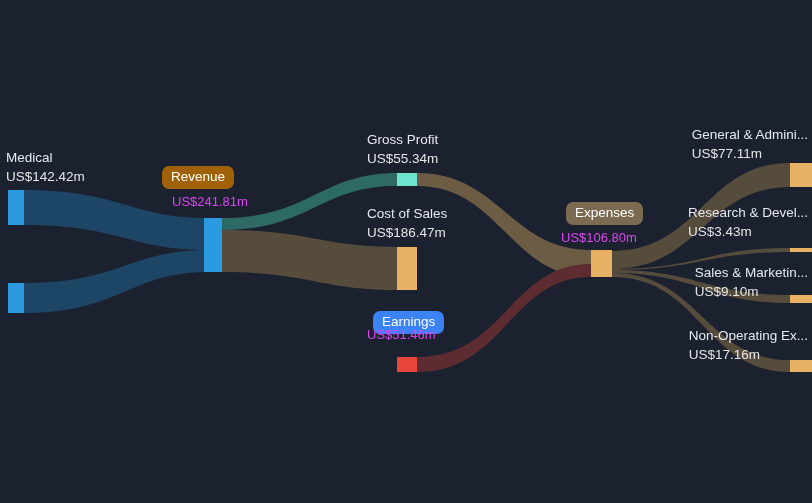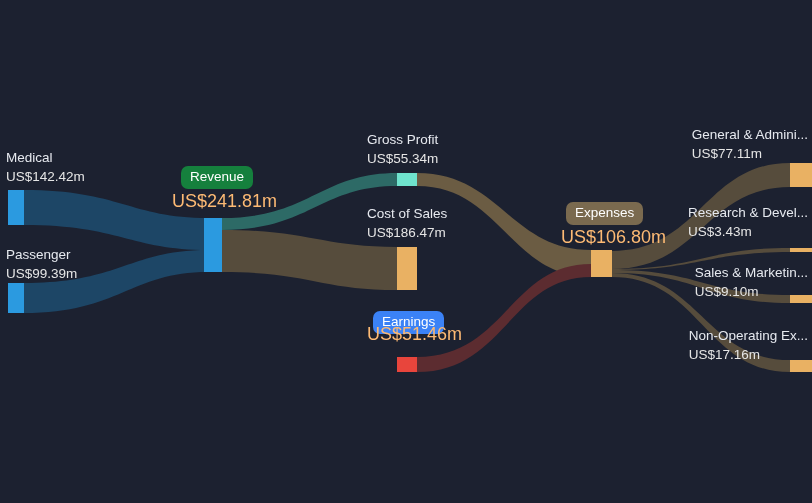--- a/index.html
+++ b/index.html
@@ -45,22 +45,22 @@
     display: inline-block;
     padding: 3px 9px 4px 9px;
     border-radius: 7px;
     color: #ffffff;
     font-size: 13.5px;
     line-height: 16px;
     white-space: nowrap;
   }
   .badge-value {
     position: absolute;
-    color: #fdba74;
-    font-size: 18px;
+    color: #d946ef;
+    font-size: 13px;
     line-height: 19px;
     white-space: nowrap;
   }
 </style>
 </head>
 <body>
 
 <div id="canvas">
 
   <svg class="flows" viewBox="0 0 812 503" xmlns="http://www.w3.org/2000/svg">
@@ -96,26 +96,22 @@
     <rect x="790" y="248" width="22" height="4" fill="#e9b163"></rect>
     <rect x="790" y="295" width="22" height="8" fill="#e9b163"></rect>
     <rect x="790" y="360" width="22" height="12" fill="#e9b163"></rect>
   </svg>
 
   <div class="label" style="left:6px; top:148px;">
     <span class="title">Medical</span>
     <span class="value">US$142.42m</span>
   </div>
 
-  <div class="label" style="left:6px; top:245px;">
-    <span class="title">Passenger</span>
-    <span class="value">US$99.39m</span>
-  </div>
 
-  <div class="badge" style="left:181px; top:166px; background:#15803d;">Revenue</div>
+  <div class="badge" style="left:162px; top:166px; background:#a16207;">Revenue</div>
   <div class="badge-value" style="left:172px; top:192px;">US$241.81m</div>
 
   <div class="label" style="left:367px; top:130px;">
     <span class="title">Gross Profit</span>
     <span class="value">US$55.34m</span>
   </div>
 
   <div class="label" style="left:367px; top:204px;">
     <span class="title">Cost of Sales</span>
     <span class="value">US$186.47m</span>

